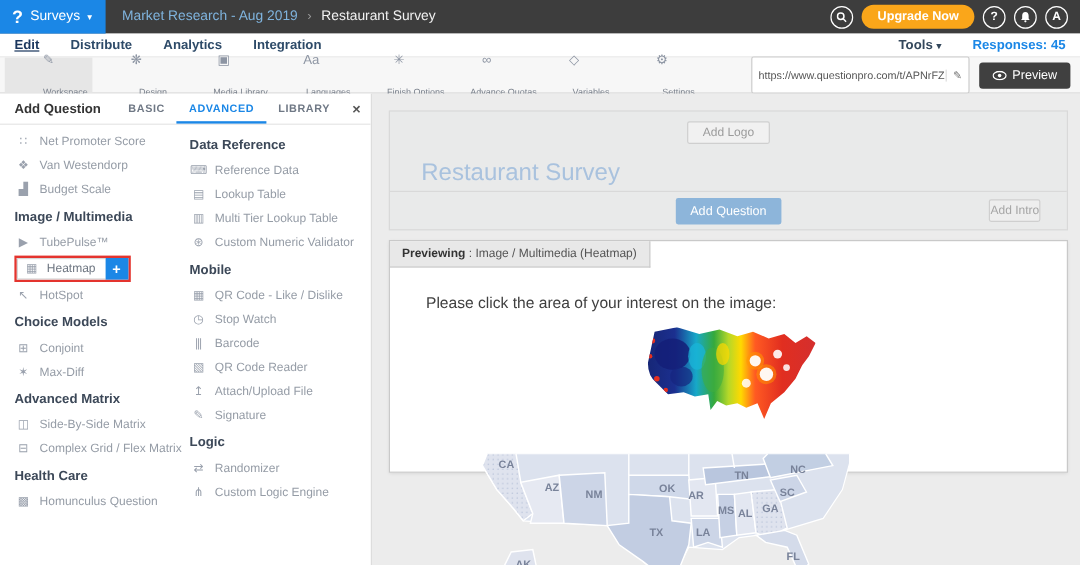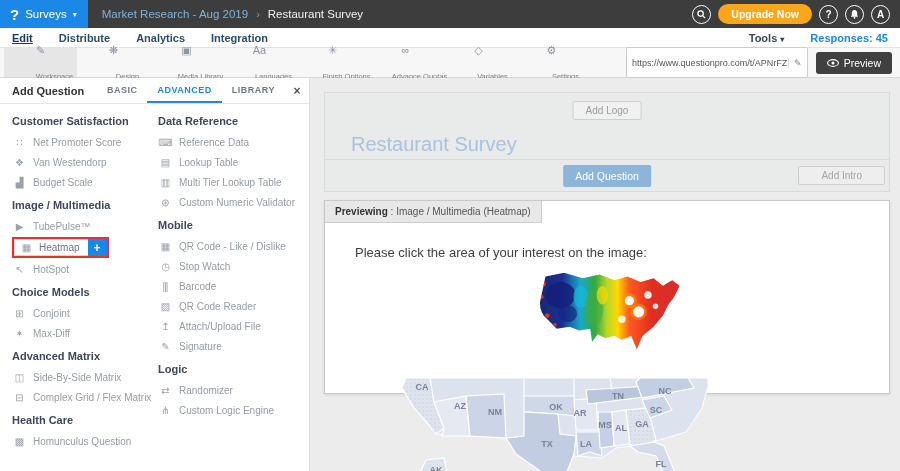--- a/index.html
+++ b/index.html
@@ -85,23 +85,23 @@
   .survey-card { position:absolute; left:14px; right:10px; top:14px; height:100px;
                  background:#e9eaea; border:1px solid #d9d9d9; }
   .addlogo-btn { position:absolute; top:8px; left:50%; transform:translateX(-50%);
                  background:#f1f1f1; border:1px solid #cfcfcf; border-radius:2px;
                  color:#9b9b9b; font-size:10px; padding:3px 12px; cursor:pointer; }
   .survey-title { position:absolute; left:26px; top:40px; font-size:20px; color:#a9c2de; }
   .card-actions { position:absolute; left:0; right:0; bottom:0; height:32px; border-top:1px solid #d9d9d9; }
   .addq-btn { position:absolute; left:50%; transform:translateX(-50%); top:5px;
               background:#8db5da; color:#fff; border:none; border-radius:2px;
               font-size:10.5px; padding:5px 12px; cursor:pointer; }
-  .addintro-btn { position:absolute; right:4px; top:6px; background:#eee;
+  .addintro-btn { position:absolute; right:22px; top:6px; background:#eee;
                   border:1px solid #cfcfcf; border-radius:2px; color:#a5a5a5;
-                  font-size:10px; padding:3px 22px; cursor:pointer; }
+                  font-size:10px; padding:3px 0; cursor:pointer; }
 
   .preview-card { position:absolute; left:14px; right:10px; top:122px; height:194px;
                   background:#fff; border:1px solid #c9c9c9; box-shadow:0 1px 3px rgba(0,0,0,.1); }
   .ptab-label { position:absolute; top:0; left:0; background:#e8e8e8;
                 border-right:1px solid #ccc; border-bottom:1px solid #ccc;
                 padding:5px 10px; font-size:10px; color:#555; }
   .ptab-label b { color:#333; }
   .question-text { position:absolute; left:30px; top:44px; font-size:13px; color:#3f3f3f; }
   .heatmap-img { position:absolute; left:50%; transform:translateX(-50%); top:68px;
                  width:150px; height:82px; cursor:pointer; }
@@ -213,21 +213,20 @@
         <span class="panel-title">Add Question</span>
         <span class="ptabs">
           <span class="ptab">BASIC</span>
           <span class="ptab active">ADVANCED</span>
           <span class="ptab">LIBRARY</span>
           <span class="pclose">×</span>
         </span>
       </div>
       <div class="panel-cols">
         <div class="pcol1">
-          <div class="psec-h">Customer Satisfaction</div>
           <div class="pitem">
             <span class="picon">∷</span>
             <span>Net Promoter Score</span>
           </div>
           <div class="pitem">
             <span class="picon">❖</span>
             <span>Van Westendorp</span>
           </div>
           <div class="pitem">
             <span class="picon">▟</span>

